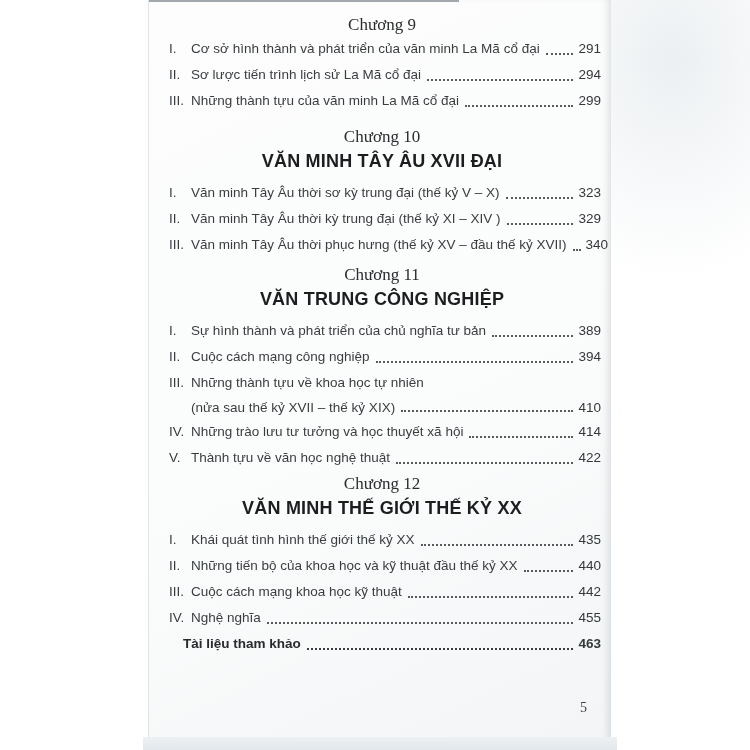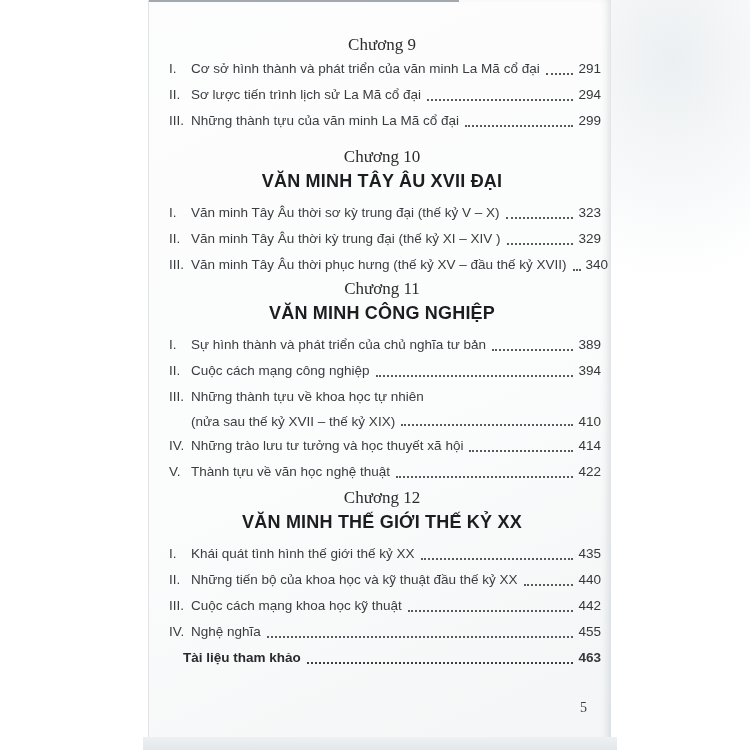--- a/index.html
+++ b/index.html
@@ -67,23 +67,23 @@
     font-family: "Liberation Sans", sans-serif;
     font-weight: bold;
     font-size: 18px;
     letter-spacing: 0.2px;
     color: #1b1d1f;
     text-align: center;
     height: 26px;
     line-height: 26px;
   }
   .chapter { margin: 0; }
-  .chapter.c9  { margin-top: 34px; }
+  .chapter.c9  { margin-top: 14px; }
   .chapter.c10 { margin-top: 12px; }
-  .chapter.c11 { }
+  .chapter.c11 { margin-top: 6px; }
   .chapter.c12 { margin-top: 2px; }
 
   .toc-row {
     display: flex;
     align-items: baseline;
     height: 26px;
     line-height: 26px;
     font-size: 13.5px;
     color: #3a3d40;
     white-space: nowrap;
@@ -176,21 +176,21 @@
             <div class="toc-row">
               <span class="numeral">III.</span>
               <span class="item-text">Văn minh Tây Âu thời phục hưng (thế kỷ XV – đầu thế kỷ XVII)</span>
               <span class="leader"></span>
               <span class="pagenum">340</span>
             </div>
           </div>
         </section>
         <section class="chapter c11">
           <div class="chapter-label">Chương 11</div>
-          <h2 class="chapter-title">VĂN MINH CÔNG NGHIỆP</h2>
+          <h2 class="chapter-title">VĂN TRUNG CÔNG NGHIỆP</h2>
           <div class="items">
             <div class="toc-row">
               <span class="numeral">I.</span>
               <span class="item-text">Sự hình thành và phát triển của chủ nghĩa tư bản</span>
               <span class="leader"></span>
               <span class="pagenum">389</span>
             </div>
             <div class="toc-row">
               <span class="numeral">II.</span>
               <span class="item-text">Cuộc cách mạng công nghiệp</span>

